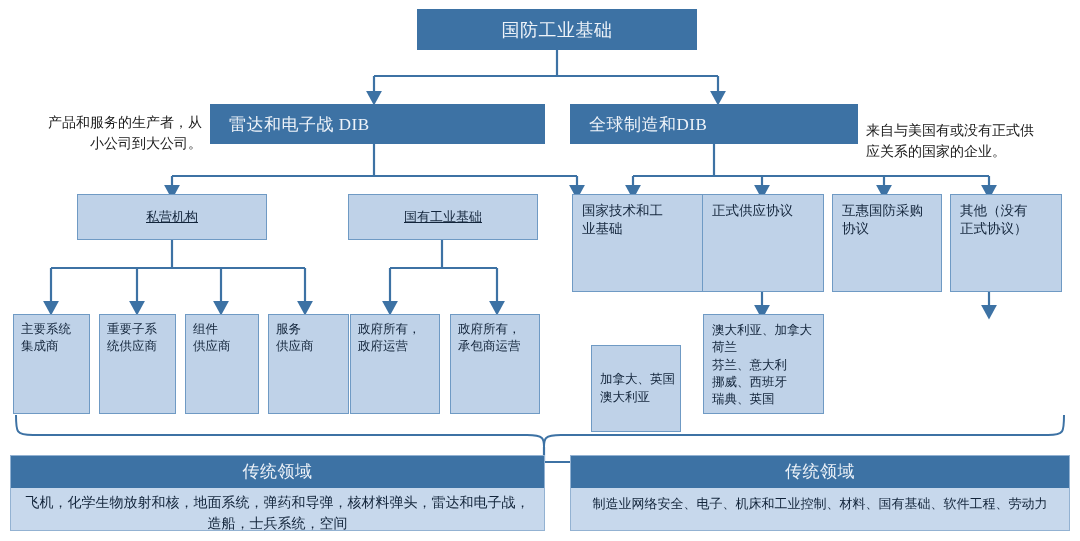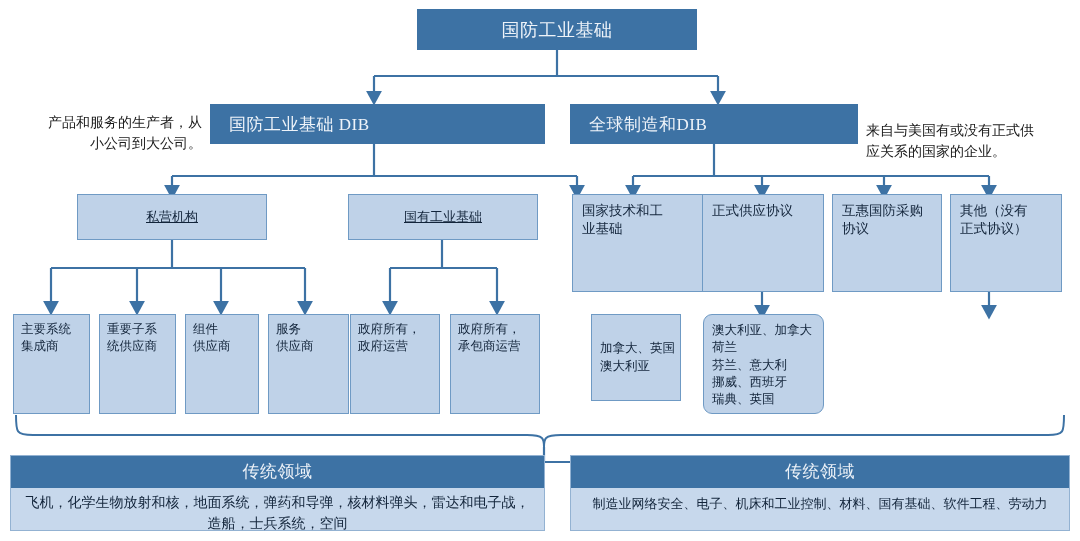--- a/index.html
+++ b/index.html
@@ -66,21 +66,20 @@
   }
   .light.leafbox .txt{padding:6px 4px 0 7px;font-size:12.5px;line-height:1.35;}
   .light.countrybox{
     align-items:center;
     justify-content:flex-start;
   }
   .light.countrybox .txt{padding:0 4px 0 8px;font-size:12.5px;line-height:1.4;}
   .light.countrytop{
     align-items:flex-start;
     justify-content:flex-start;
-    border-radius:9px;
   }
   .light.countrytop .txt{padding:7px 4px 0 8px;font-size:12.5px;line-height:1.38;}
   
   .light.hdrctr{align-items:center;justify-content:center;}
   .light.hdrctr .txt{font-size:13px;text-decoration:underline;}
   
   .caption{
     position:absolute;
     font-size:14px;
     line-height:1.45;
@@ -176,21 +175,21 @@
       <path d="M272,462 L272,487" marker-end="url(#arw)"></path>
       <path d="M816,462 L816,487" marker-end="url(#arw)"></path>
     </g>
   </svg>
 
   <div class="node dark center" style="left:417px;top:9px;width:280px;height:41px;">
     <span class="txt">国防工业基础</span>
   </div>
 
   <div class="node dark lvl2 leftpad" style="left:210px;top:104px;width:335px;height:40px;">
-    <span class="txt">国防工业基础 DIB</span>
+    <span class="txt">雷达和电子战 DIB</span>
   </div>
   <div class="caption right" style="left:14px;top:93px;width:188px;white-space:pre-line;">
     <span>产品和服务的生产者，从
 小公司到大公司。</span>
   </div>
 
   <div class="node dark lvl2 leftpad" style="left:570px;top:104px;width:288px;height:40px;">
     <span class="txt">全球制造和DIB</span>
   </div>
   <div class="caption left" style="left:866px;top:101px;width:206px;white-space:pre-line;">
@@ -240,21 +239,21 @@
 
   <div class="node light leafbox" style="left:350px;top:314px;width:90px;height:100px;">
     <span class="txt">政府所有，
 政府运营</span>
   </div>
   <div class="node light leafbox" style="left:450px;top:314px;width:90px;height:100px;">
     <span class="txt">政府所有，
 承包商运营</span>
   </div>
 
-  <div class="node light countrybox" style="left:591px;top:314px;width:90px;height:87px;">
+  <div class="node light countrybox" style="left:591px;top:345px;width:90px;height:87px;">
     <span class="txt">加拿大、英国
 澳大利亚</span>
   </div>
   <div class="node light countrytop" style="left:703px;top:314px;width:121px;height:100px;">
     <span class="txt">澳大利亚、加拿大
 荷兰
 芬兰、意大利
 挪威、西班牙
 瑞典、英国</span>
   </div>

